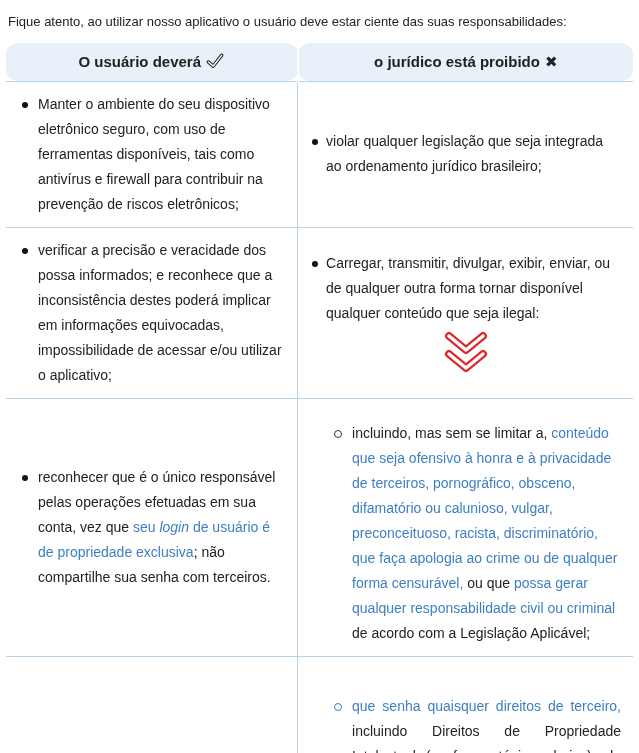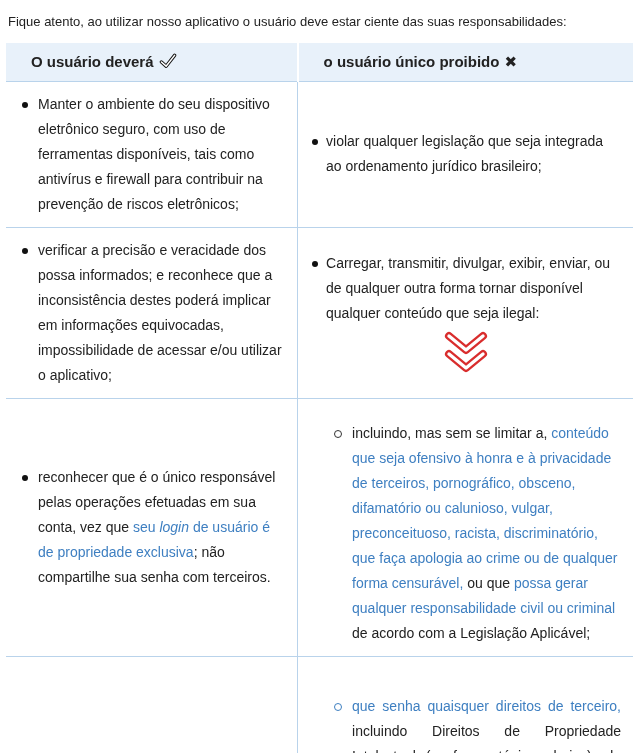--- a/index.html
+++ b/index.html
@@ -19,23 +19,24 @@
   .intro{
     font-size:13px;line-height:24px;margin:0 0 9px 2px;max-width:600px;
   }
   table{
     width:100%;border-collapse:collapse;table-layout:fixed;
   }
   col.c-left{width:46.5%;}
   col.c-right{width:53.5%;}
   th{
     background:var(--header_bg);
-    text-align:left;font-size:15px;font-weight:700;
+    text-align:center;font-size:15px;font-weight:700;
     padding:8px 25px;border-bottom:1px solid var(--border);
     vertical-align:middle;
+    border-radius:12px;
   }
   th.th-left{border-right:2px solid #ffffff;}
   td{
     border-bottom:1px solid var(--border);
     vertical-align:middle;
     font-size:14px;line-height:25px;
     padding:10px 12px;
     overflow:hidden;
   }
   td.cell-left{border-right:1px solid var(--border);}
@@ -84,21 +85,21 @@
     </colgroup>
   <thead>
     <tr class="header-row">
       <th class="th-left">
         <span>O usuário deverá</span><svg class="hdr-icon" width="18" height="16" viewBox="0 0 19 17">
             <path d="M2.5 9.5 L7.5 14 L16.5 2.5" fill="none" stroke="#151515" stroke-width="3.6" stroke-linecap="round" stroke-linejoin="round"></path>
             <path d="M2.5 9.5 L7.5 14 L16.5 2.5" fill="none" stroke="#ffffff" stroke-width="1.6" stroke-linecap="round" stroke-linejoin="round"></path>
           </svg>
       </th>
       <th>
-        <span>o usuário único proibido</span><span class="x-glyph">✖</span>
+        <span>o jurídico está proibido</span><span class="x-glyph">✖</span>
       </th>
     </tr>
   </thead>
   <tbody>
     <tr class="row-1">
       <td class="cell-left">
         <ul class="l1">
           <li><span class="b">Manter o ambiente do seu dispositivo eletrônico seguro</span><span>, com uso de ferramentas disponíveis, tais como antivírus e firewall para contribuir na prevenção de riscos eletrônicos;</span></li>
         </ul>
       </td>

